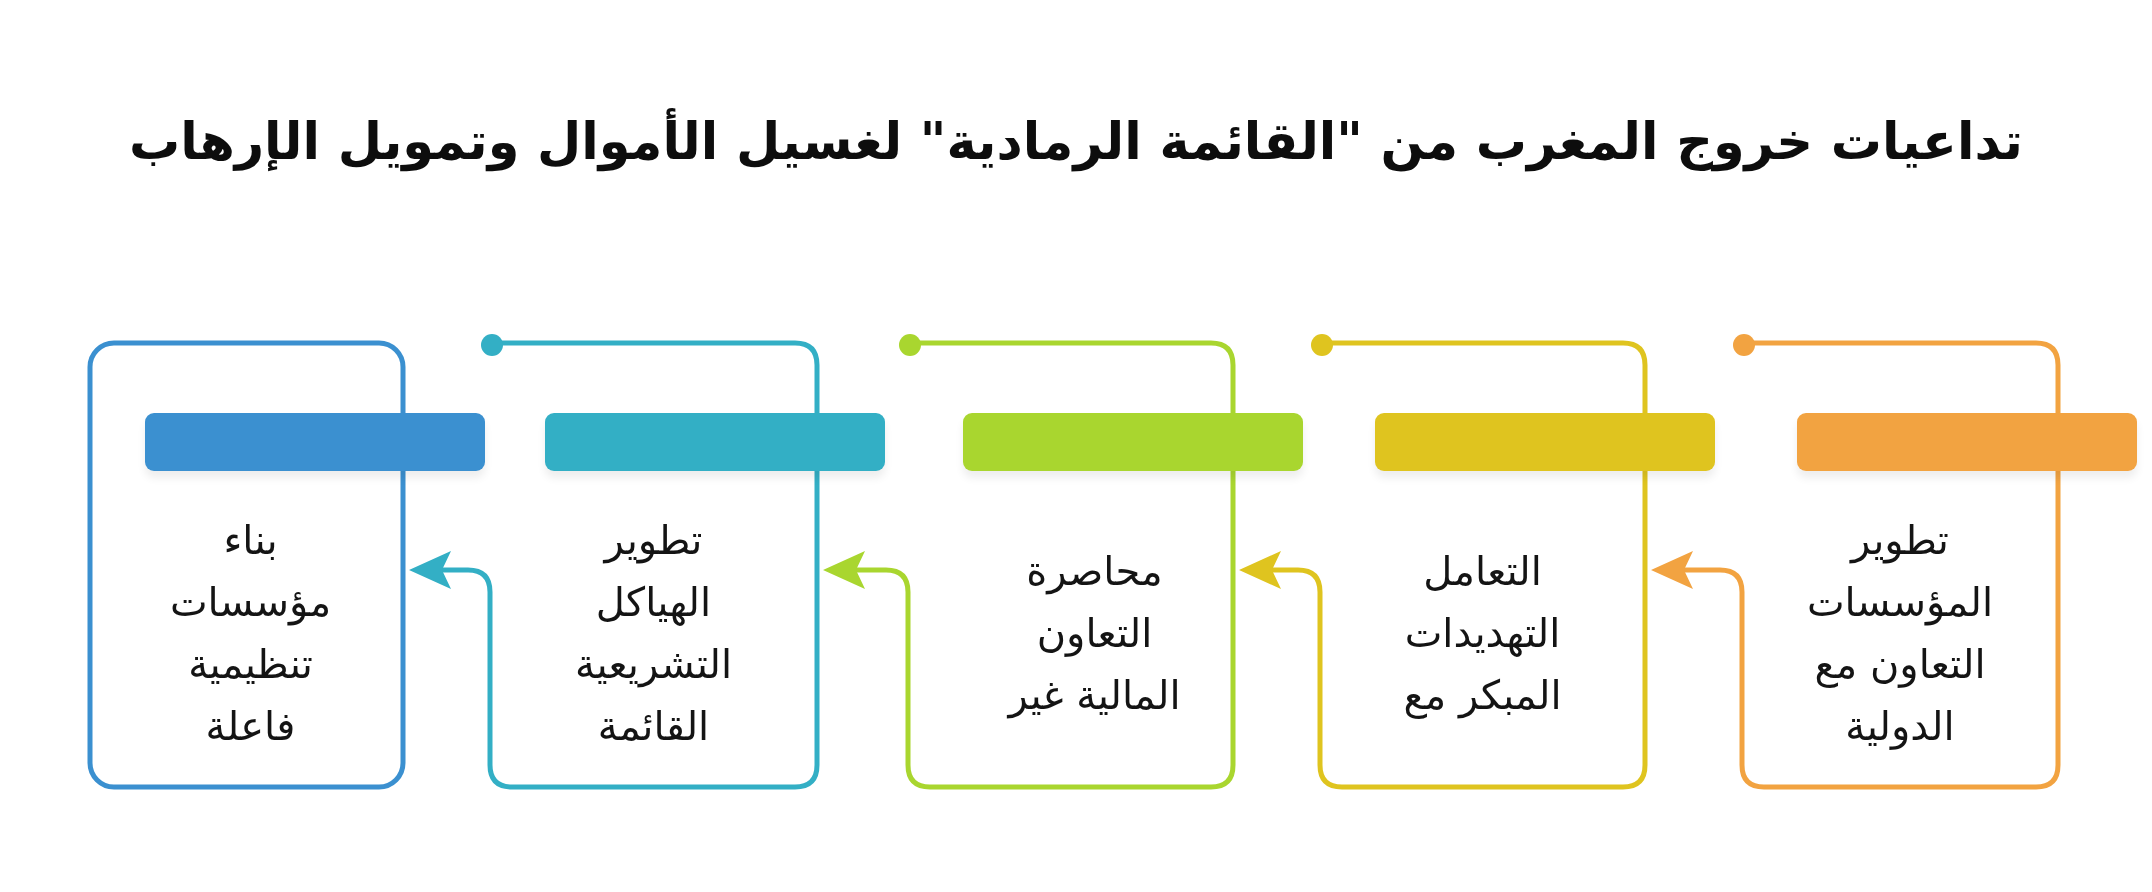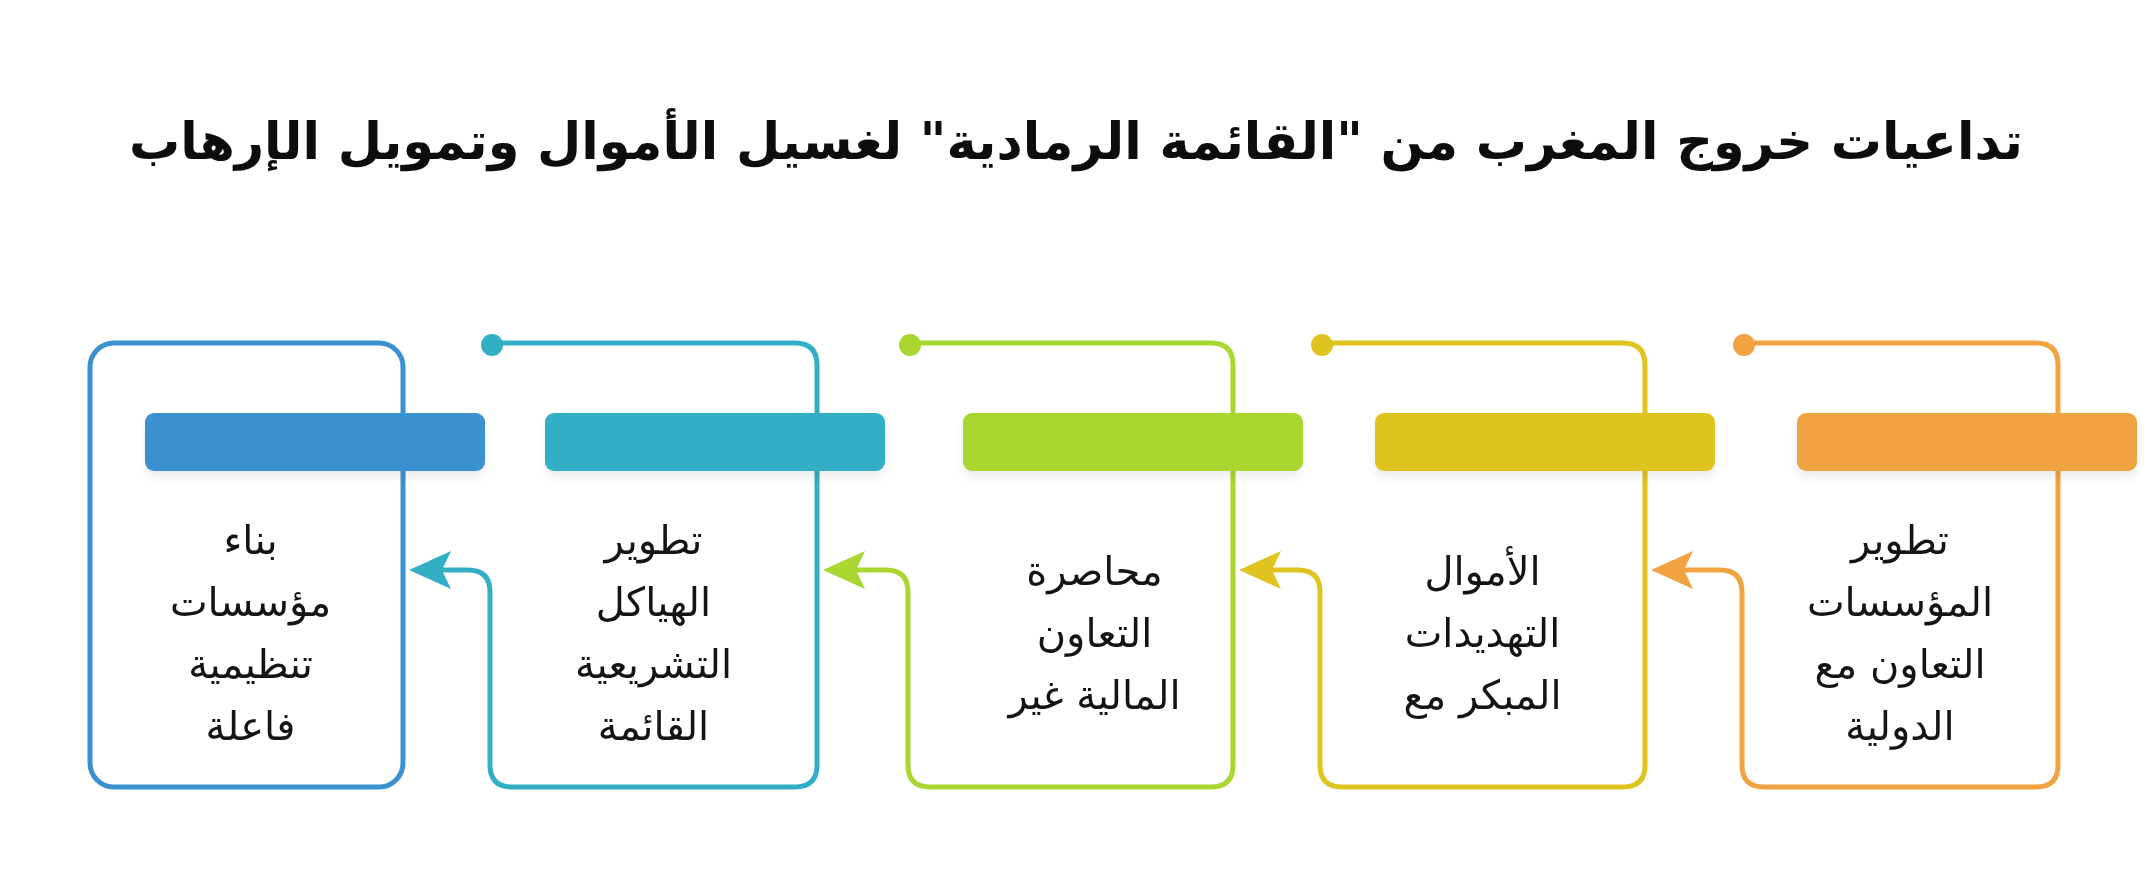--- a/index.html
+++ b/index.html
@@ -83,21 +83,21 @@
       <div class="header-bar" style="left: 145px; width: 340px; background: rgb(59, 144, 208);"></div>
     </div>
   <div class="layer" id="labels-layer">
       <div class="step-label" lang="ar" style="left: 1742px; width: 316px;">
         <div class="line">تطوير</div>
         <div class="line">المؤسسات</div>
         <div class="line">التعاون مع</div>
         <div class="line">الدولية</div>
       </div>
       <div class="step-label" lang="ar" style="left: 1320px; width: 325px;">
-        <div class="line">الأموال</div>
+        <div class="line">التعامل</div>
         <div class="line">التهديدات</div>
         <div class="line">المبكر مع</div>
       </div>
       <div class="step-label" lang="ar" style="left: 932px; width: 325px;">
         <div class="line">محاصرة</div>
         <div class="line">التعاون</div>
         <div class="line">المالية غير</div>
       </div>
       <div class="step-label" lang="ar" style="left: 490px; width: 327px;">
         <div class="line">تطوير</div>

